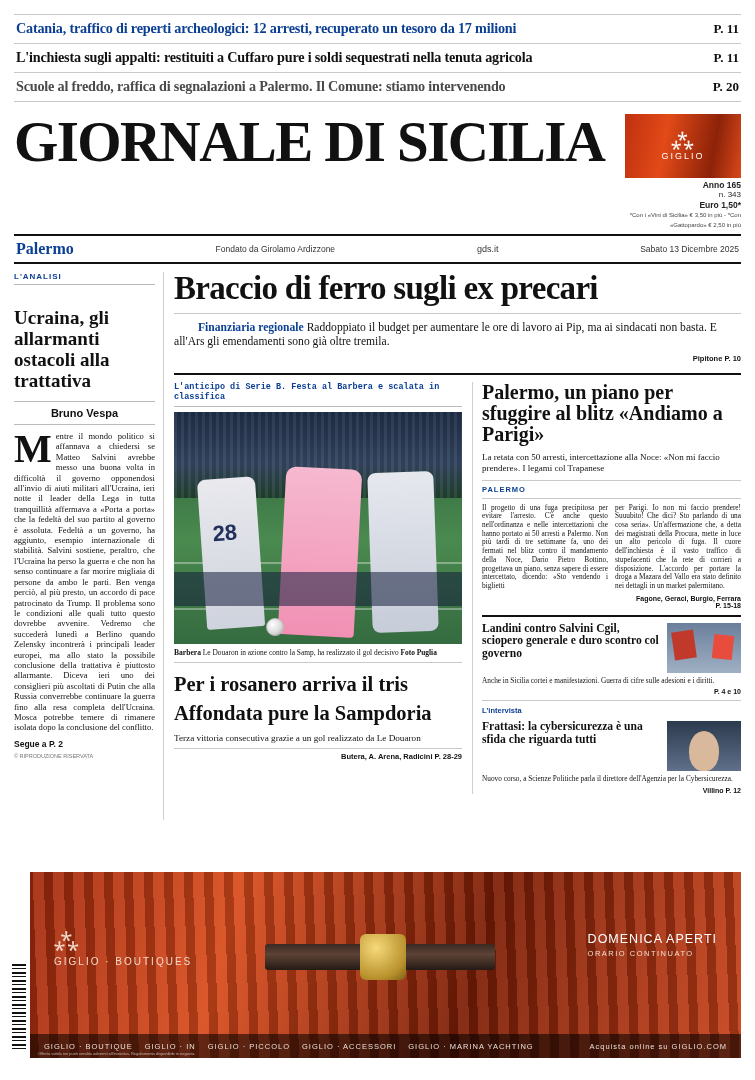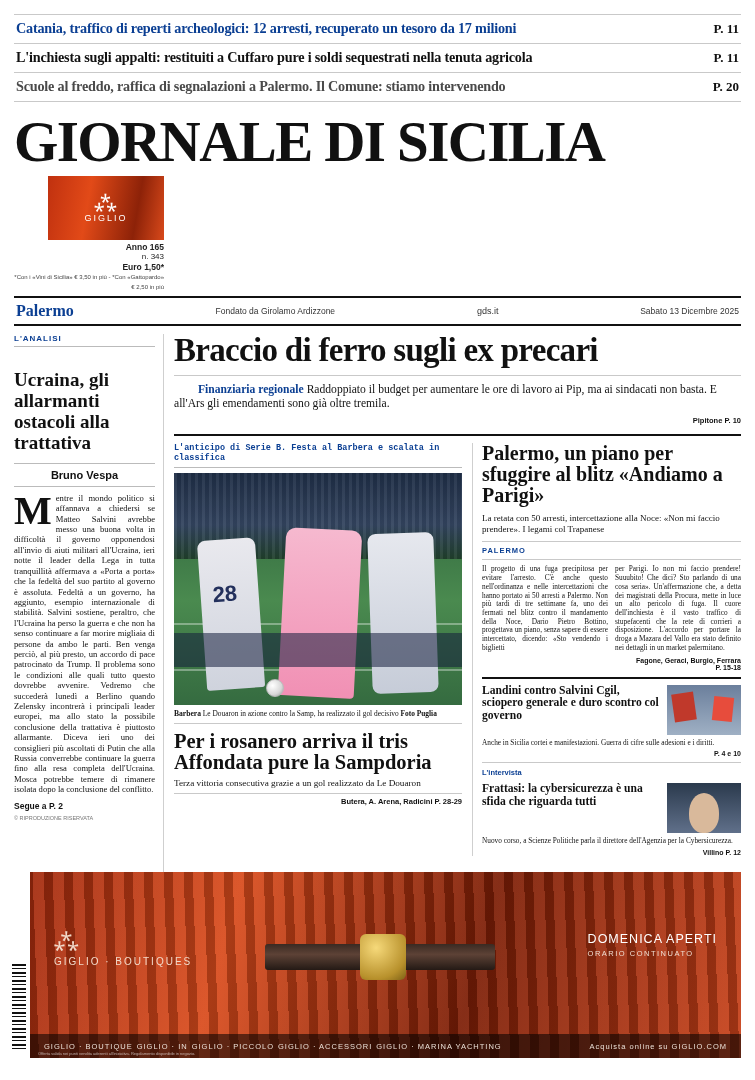--- a/index.html
+++ b/index.html
@@ -21,21 +21,21 @@
     padding:5px 2px 6px 2px;
   }
   .teaser-row:first-child { border-top:1px solid #c9c9c9; }
   .teaser-text { font-weight:bold; font-size:14.2px; letter-spacing:-0.2px; }
   .t-blue { color:#0b3f93; }
   .t-black { color:#111; }
   .t-grey { color:#4a4a4a; }
   .teaser-page { font-weight:bold; font-size:13px; white-space:nowrap; padding-left:10px; }
 
   
-  .masthead { display:flex; align-items:flex-start; justify-content:space-between; padding:6px 0 0 0;flex-direction:column; }
+  .masthead { display:flex; align-items:flex-start; justify-content:space-between; padding:6px 0 0 0; }
   .logo-title {
     font-family:"Liberation Serif", serif;
     font-weight:bold;
     font-size:57px;
     line-height:0.98;
     letter-spacing:-1.6px;
     margin-top:6px;
     white-space:nowrap;
   }
   .giglio-box {
@@ -135,21 +135,21 @@
   .ball { position:absolute; left:92px; top:206px; width:18px; height:18px; border-radius:50%;
           background:radial-gradient(circle at 35% 35%,#fff,#d8d8d8 60%,#9a9a9a); border:1px solid #bbb;}
   .shorts { position:absolute; bottom:38px; left:0; right:0; height:34px; background:rgba(20,30,60,.55); }
 
   .photo-caption {
     font-size:7.4px; line-height:9px; padding-top:4px; border-bottom:1px solid #c9c9c9; padding-bottom:5px;
   }
   .photo-caption b { font-size:7.6px; }
   .photo-caption .credit { font-weight:bold; }
 
-  .sport-head { font-size:20.5px; font-weight:bold; line-height:21px; margin-top:7px; }
+  .sport-head { font-size:20.5px; font-weight:bold; line-height:29px; margin-top:7px; }
   .sport-sub { font-size:9.2px; margin-top:5px; border-bottom:1px solid #c9c9c9; padding-bottom:5px; }
   .sport-credit { text-align:right; font-family:"Liberation Sans", sans-serif; font-weight:bold; font-size:7.5px; padding-top:3px;}
 
   
   .pal-head { font-size:20px; font-weight:bold; line-height:21px; }
   .pal-sub { font-size:9px; line-height:11px; margin-top:7px; padding-bottom:6px; border-bottom:1px solid #c9c9c9;}
   .section-tag { font-family:"Liberation Sans", sans-serif; font-weight:bold; font-size:7.5px;
                  letter-spacing:1px; color:#0b3f93; padding:4px 0 4px 0; border-bottom:1px solid #c9c9c9; }
   .twocol { display:flex; gap:7px; padding-top:5px; }
   .twocol p { margin:0; font-size:7.3px; line-height:8.7px; text-align:justify; hyphens:auto; flex:1; }
@@ -194,21 +194,21 @@
             background:radial-gradient(circle at 35% 30%, #f6d97a, #b8912c 70%, #7d6016);
             border-radius:6px; }
   .ad-right { position:absolute; right:24px; top:60px; text-align:left; color:#fff; font-family:"Liberation Sans", sans-serif; }
   .ad-right .l1 { font-size:12.5px; letter-spacing:1px; }
   .ad-right .l2 { font-size:7.5px; letter-spacing:1.5px; margin-top:3px; color:#f0ded2;}
   .ad-bottom-bar {
     position:absolute; left:0; right:0; bottom:0; height:24px; background:rgba(0,0,0,.55);
     display:flex; align-items:center; justify-content:space-between; padding:0 14px;
     font-family:"Liberation Sans", sans-serif; color:#eadfd6; font-size:7.5px; letter-spacing:1px;
   }
-  .ad-bottom-bar .shops { display:flex; gap:4px; }
+  .ad-bottom-bar .shops { display:flex; gap:12px; }
   .ad-bottom-bar .buy { font-size:7.5px; }
   .ad-legal { position:absolute; left:8px; bottom:2px; font-size:4px; color:rgba(255,255,255,.6);
               font-family:"Liberation Sans", sans-serif; }
 
   
   .barcode { position:absolute; left:12px; bottom:28px; width:14px; height:88px;
              background:repeating-linear-gradient(180deg,#111 0 2px,#fff 2px 4px, #111 4px 5px, #fff 5px 8px); }
 </style>
 </head>
 <body>

